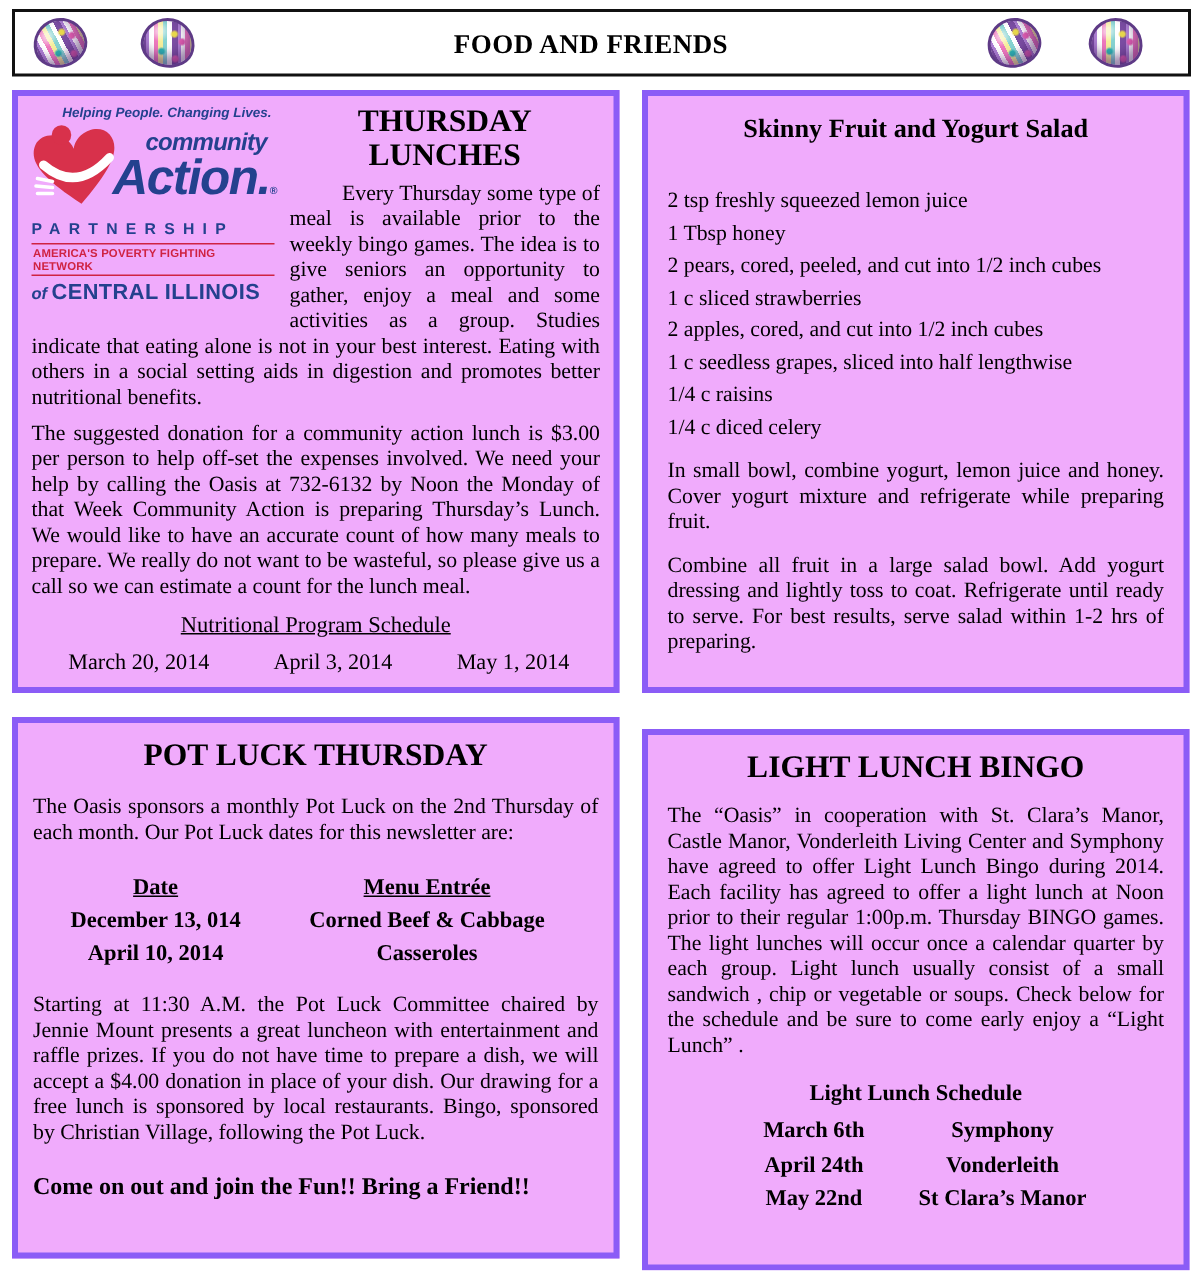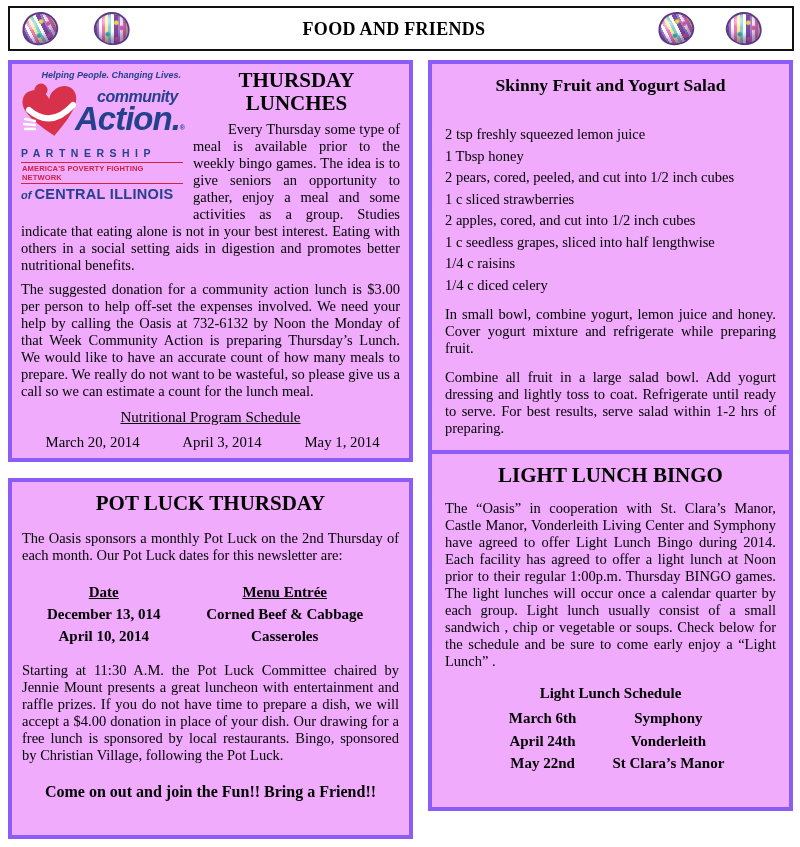--- a/index.html
+++ b/index.html
@@ -54,21 +54,21 @@
   .box {
     position: absolute;
     border: 4px solid #8b5cf6;
     background: #f0abfc;
     overflow: hidden;
     padding: 4px 9px;
   }
   .box1 { left: 8px;   top: 60px;  width: 405px; height: 402px; }
   .box2 { left: 428px; top: 60px;  width: 365px; height: 402px; padding: 8px 13px; }
   .box3 { left: 8px;   top: 478px; width: 405px; height: 361px; padding: 8px 10px; }
-  .box4 { left: 428px; top: 450px; width: 365px; height: 361px; padding: 8px 13px; }
+  .box4 { left: 428px; top: 486px; width: 365px; height: 361px; padding: 8px 13px; }
 
   .box-title {
     text-align: center;
     font-weight: bold; font-size: 21px; line-height: 23px;
     margin-top: 2px;
   }
   .box2 .box-title { font-size: 17.5px; }
 
   p.body { text-align: justify; }
   p.indent { text-indent: 35px; }
@@ -128,21 +128,21 @@
   .ingredients li { line-height: 17px; margin-bottom: 4.5px; }
   .box2 p.body { margin-top: 12px; }
 
   
   .box3 p.body { margin-top: 15px; }
   table.potluck { width: 96%; margin: 17px auto 0; border-collapse: collapse; }
   table.potluck td { text-align: center; font-weight: bold; line-height: 22px; font-size: 15px; }
   table.potluck td.c1 { width: 41%; }
   table.potluck .u { text-decoration: underline; }
   .potluck-footer {
-    text-align: center; font-weight: bold; font-size: 16px;
+    font-weight: bold; font-size: 16px;
     margin-top: 19px;
     font-family: Liberation Serif, serif;
   }
 
   
   .box4 p.body { margin-top: 13px; }
   .bingo-sched-title { text-align: center; font-weight: bold; font-size: 15px; margin-top: 15px; }
   table.bingo { width: 76%; margin: 5px auto 0; border-collapse: collapse; }
   table.bingo td { text-align: center; font-weight: bold; line-height: 22.5px; font-size: 15px; }
   table.bingo td.c1 { width: 46%; }

